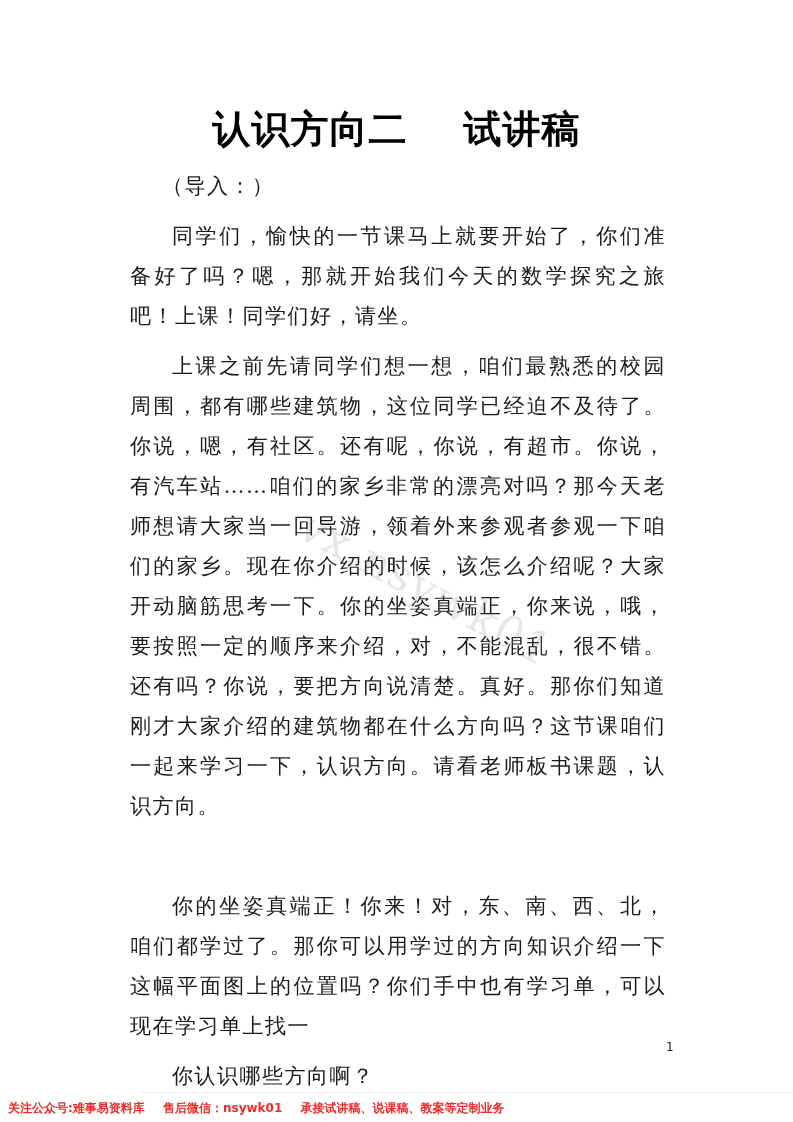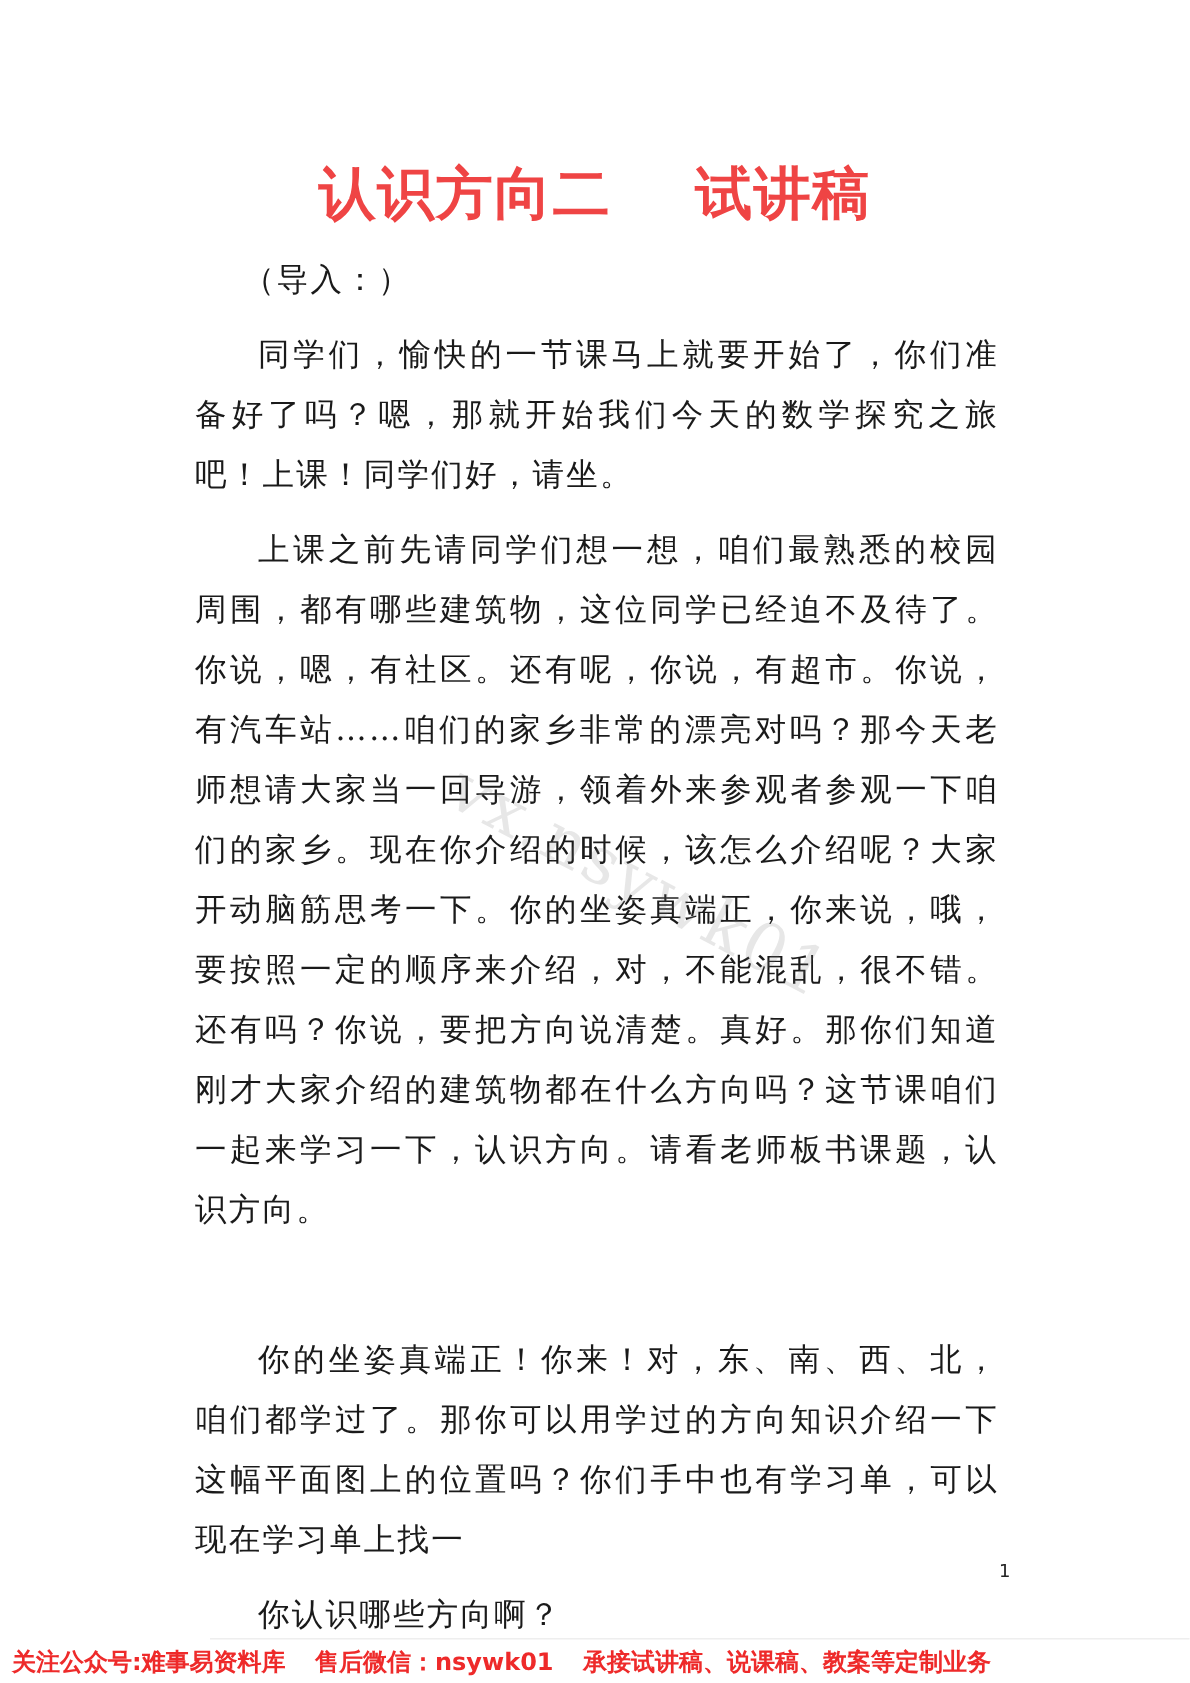--- a/index.html
+++ b/index.html
@@ -6,21 +6,21 @@
   body {
     width: 793px; height: 1122px; position: relative; overflow: hidden;
     background: #ffffff;
     font-family: "DejaVu Serif", "Liberation Serif", serif;
     color: #1a1a1a;
   }
   .page { position: absolute; left: 0; top: 0; width: 793px; height: 1122px; }
   .title {
     position: absolute; top: 104px; left: 0; width: 793px;
     text-align: center; font-size: 38px; font-weight: bold; letter-spacing: 1px;
-    line-height: 50px; color: #ef4444;
+    line-height: 50px; color: #000000;
   }
   .title .gap { display: inline-block; width: 56px; }
   .body-text {
     position: absolute; left: 120px; top: 166px; width: 556px;
     font-size: 21px; line-height: 40px; letter-spacing: 1.5px;
   }
   .p { margin: 10px; text-indent: 42px; text-align: justify; }
   .section-label { margin: 0; text-indent: 42px; }
   .spacer { height: 40px; }
   .watermark {
@@ -34,21 +34,21 @@
     position: absolute; left: 666px; top: 1040px; font-size: 12px;
     font-family: "DejaVu Sans", sans-serif; color: #222;
   }
   .footer-sep {
     position: absolute; left: 140px; top: 1092px; width: 653px; height: 1px;
     background: #eeeeee;
   }
   .footer-banner {
     position: absolute; left: 0; top: 1094px; width: 697px; height: 28px;
     font-family: "DejaVu Sans", sans-serif; font-weight: bold;
-    font-size: 16px; line-height: 28px; color: #ee2a2a;
+    font-size: 12px; line-height: 28px; color: #ee2a2a;
     white-space: nowrap; padding-left: 8px; box-sizing: border-box;
   }
   .footer-banner span { margin-right: 14px; }
 </style>
 </head>
 <body>
 
 <div class="page">
 
   <div class="title">

